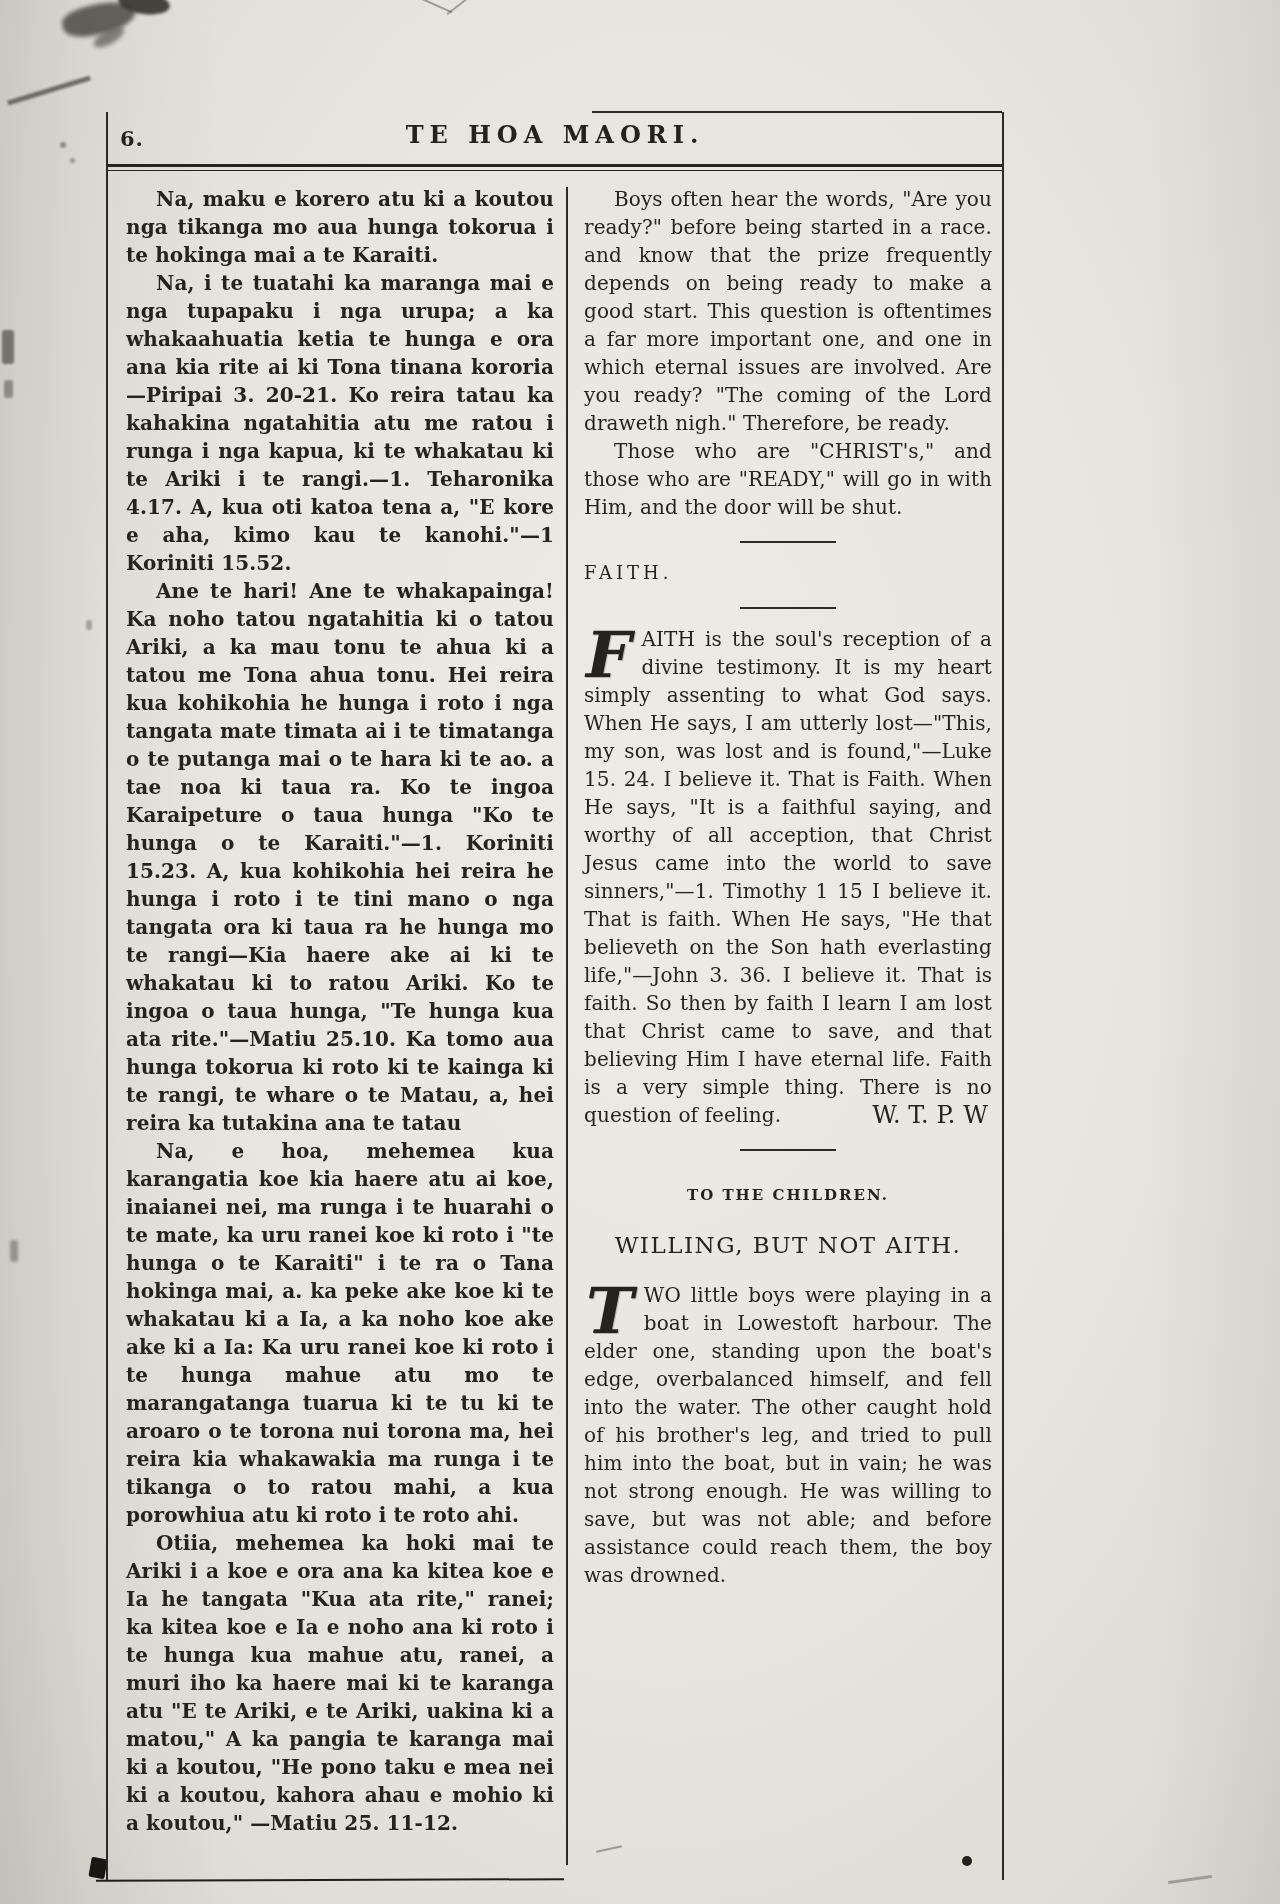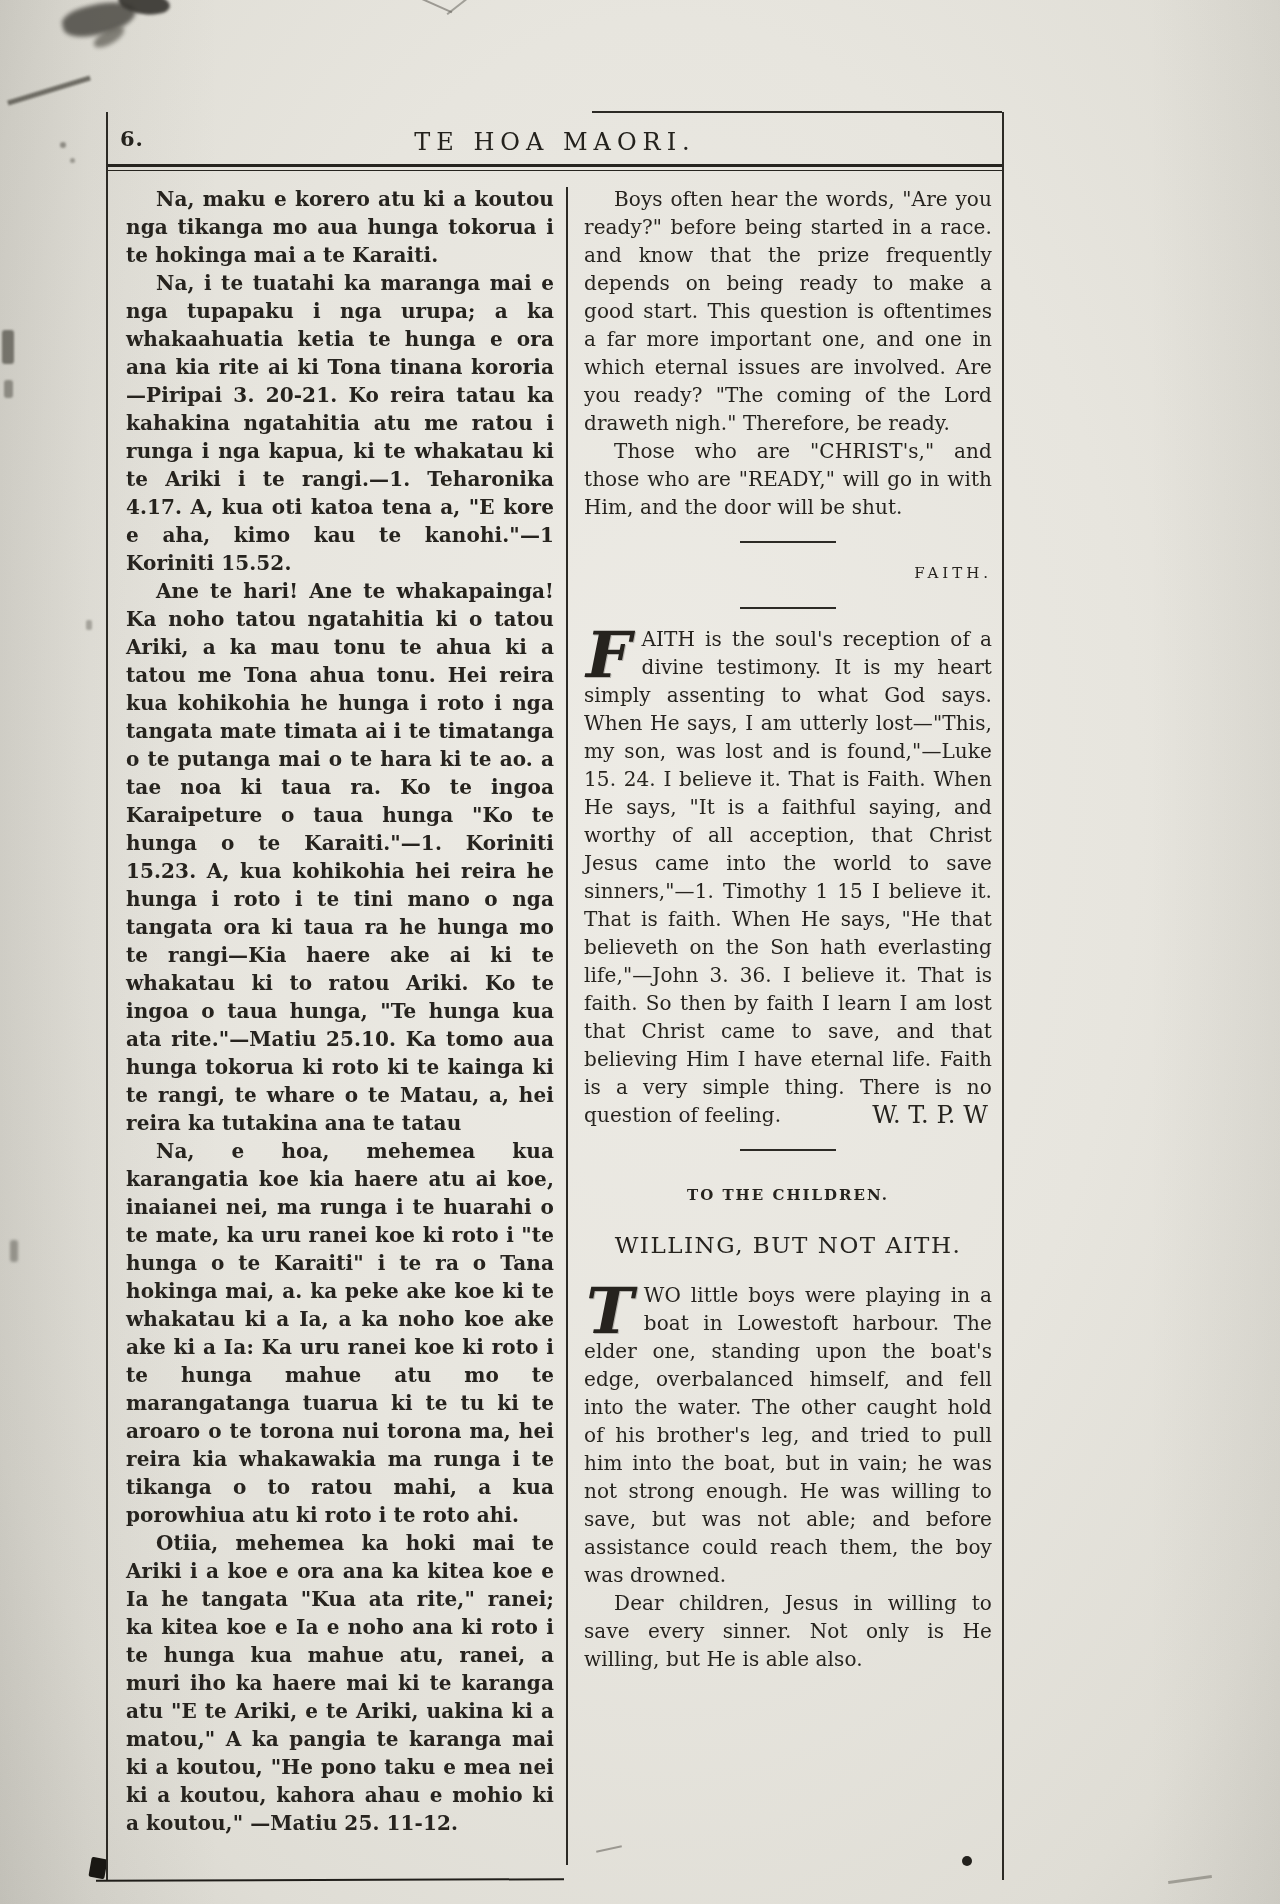--- a/index.html
+++ b/index.html
@@ -46,37 +46,37 @@
   .page-frame {
     position:absolute; left:106px; top:112px; width:898px; height:1768px;
     border-left:2px solid #2c2a25;
     border-right:2px solid #2c2a25;
   }
   .top-partial-rule { position:absolute; top:-1px; right:0; width:410px; height:2px; background:#2c2a25; }
 
   .page-header { position:relative; height:52px; }
   .page-num { position:absolute; left:12px; top:14px; font-size:21px; font-weight:bold; letter-spacing:1px; }
   .masthead {
-    position:absolute; left:0; right:0; top:16px; text-align:center;
-    font-size:24px; font-weight:normal; letter-spacing:6px;
+    position:absolute; left:0; right:0; top:8px; text-align:center;
+    font-size:24px; font-weight:bold; letter-spacing:6px;
   }
   .double-rule { height:7px; border-top:3px solid #26241f; border-bottom:1px solid #26241f; margin:0 0 0 0; }
 
   .columns { display:flex; align-items:stretch; padding:14px 10px 0 18px; height:1700px; }
   .col { font-size:20px; line-height:28px; text-align:justify; letter-spacing:.1px; color:#26231e; }
   .col.left  { width:428px;font-weight:bold; }
   .col.right { flex:1; padding-left:2px; }
   .col-divider { width:2px; background:#2c2a25; margin:2px 14px 6px 12px; }
 
   .col p { text-indent:1.5em; margin:0; }
   .col p.no-indent { text-indent:0; }
 
   
   .section-rule { width:96px; border-top:2px solid #2c2a25; margin:20px auto 16px auto; }
-  .faith-heading { text-align:right; font-size:15px; font-weight:normal; letter-spacing:4px; margin:2px 0; }
+  .faith-heading { text-align:left; font-size:18px; font-weight:normal; letter-spacing:4px; margin:2px 0; }
   .kicker { text-align:center; font-size:15px; font-weight:bold; letter-spacing:2px; margin:30px 0 22px 0; }
   .sub-heading { text-align:center; font-size:23px; font-weight:normal; letter-spacing:1.5px; margin:0 0 22px 0; }
 
   .dropcap {
     float:left; font-size:64px; line-height:52px; font-weight:bold; font-style:italic;
     padding:4px 10px 0 2px; text-shadow:1px 1px 0 rgba(30,28,24,.25);
   }
   .signature { text-align:right; margin-top:-28px; font-size:24px; padding-right:4px; }
 </style>
 </head>
@@ -137,18 +137,17 @@
         </p>
         <div class="signature">W. T. P. W</div>
 
         <div class="section-rule"></div>
         <h3 class="kicker">TO THE CHILDREN.</h3>
         <h2 class="sub-heading">WILLING, BUT NOT AITH.</h2>
 
         <p class="no-indent">
           <span class="dropcap">T</span><span>WO little boys were playing in a boat in Lowestoft harbour.  The elder one, standing upon the boat's edge, overbalanced himself, and fell into the water.  The other caught hold of his brother's leg, and tried to pull him into the boat, but in vain; he was not strong enough. He was willing to save, but was not able; and before assistance could reach them, the boy was drowned.</span>
         </p>
-        <p>Dear children, Jesus in willing to save every sinner.  Not only is He willing, but He is able also.</p>
       </div>
 
     </div>
   </div>
 </div>
 
 </body></html>

